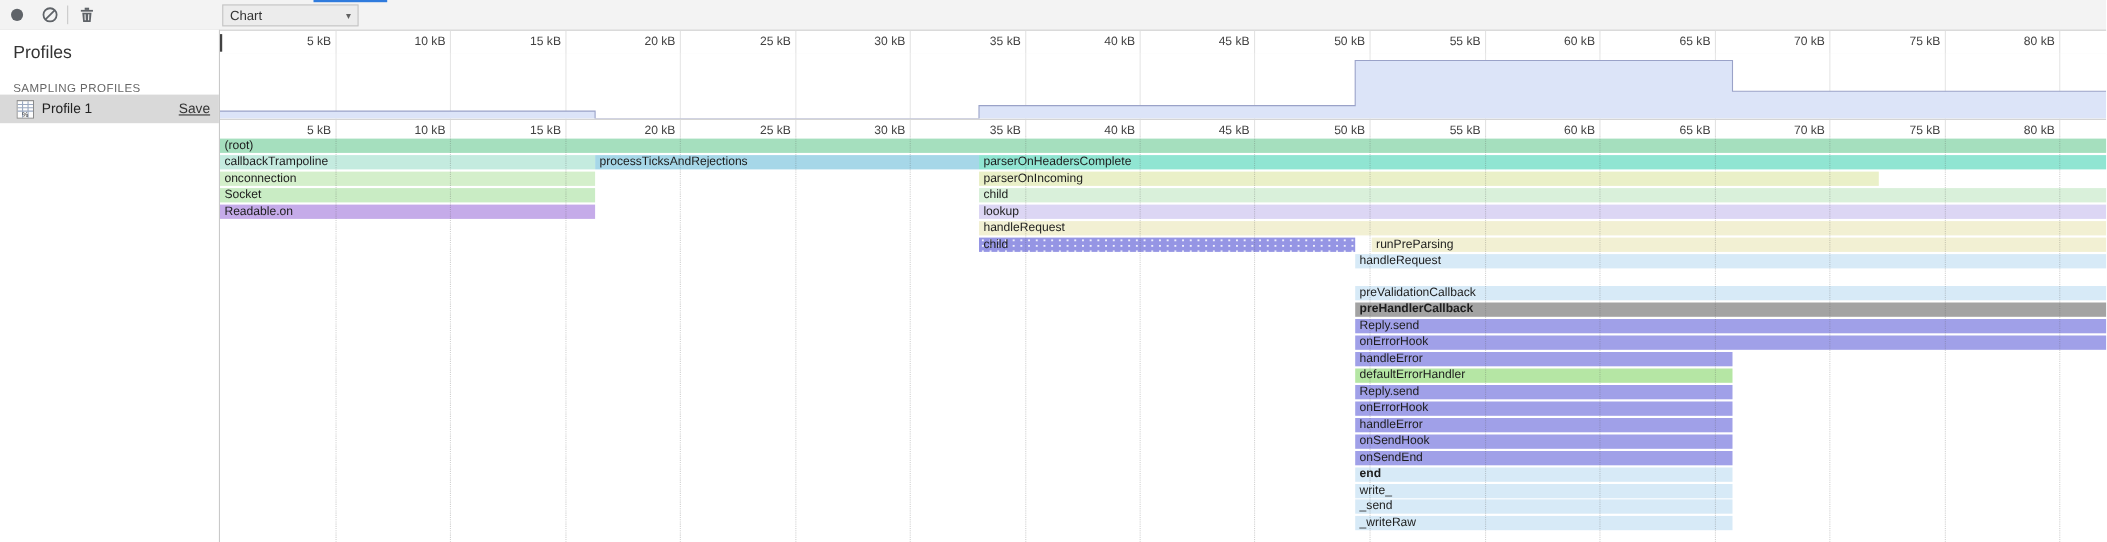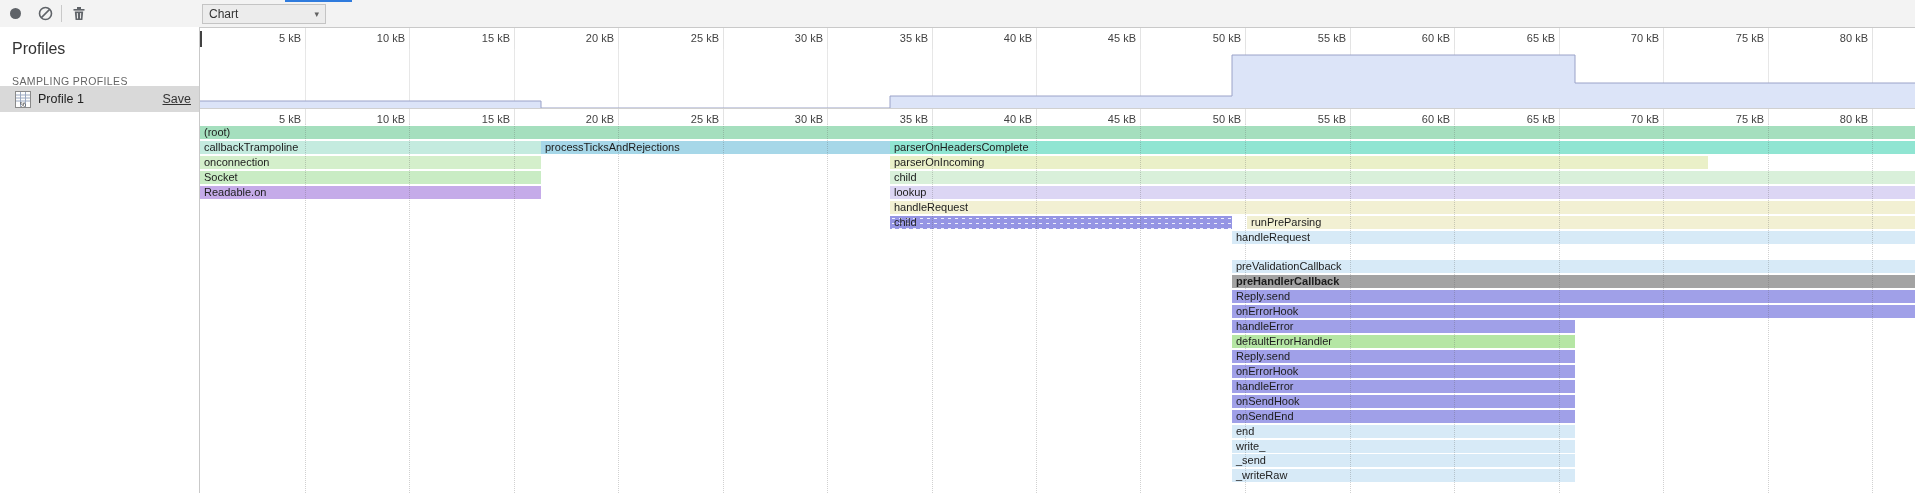--- a/index.html
+++ b/index.html
@@ -210,21 +210,21 @@
         <div class="bar" style="top: 151px; left: 1032px; width: 772px; height: 13px; background-color: #a3a3a3; font-weight: bold;">preHandlerCallback</div>
         <div class="bar" style="top: 166px; left: 1032px; width: 684px; height: 13px; background-color: rgb(160, 160, 232);">Reply.send</div>
         <div class="bar" style="top: 181px; left: 1032px; width: 684px; height: 13px; background-color: rgb(160, 160, 232);">onErrorHook</div>
         <div class="bar" style="top: 196px; left: 1032px; width: 343px; height: 13px; background-color: rgb(160, 160, 232);">handleError</div>
         <div class="bar" style="top: 211px; left: 1032px; width: 343px; height: 13px; background-color: rgb(181, 230, 164);">defaultErrorHandler</div>
         <div class="bar" style="top: 226px; left: 1032px; width: 343px; height: 13px; background-color: rgb(160, 160, 232);">Reply.send</div>
         <div class="bar" style="top: 241px; left: 1032px; width: 343px; height: 13px; background-color: rgb(160, 160, 232);">onErrorHook</div>
         <div class="bar" style="top: 256px; left: 1032px; width: 343px; height: 13px; background-color: rgb(160, 160, 232);">handleError</div>
         <div class="bar" style="top: 271px; left: 1032px; width: 343px; height: 13px; background-color: rgb(160, 160, 232);">onSendHook</div>
         <div class="bar" style="top: 286px; left: 1032px; width: 343px; height: 13px; background-color: rgb(160, 160, 232);">onSendEnd</div>
-        <div class="bar" style="top: 301px; left: 1032px; width: 343px; height: 13px; background-color: rgb(215, 234, 247);">end</div>
+        <div class="bar" style="top: 301px; left: 1032px; width: 343px; height: 13px; background-color: rgb(215, 234, 247); font-weight: bold;">end</div>
         <div class="bar" style="top: 316px; left: 1032px; width: 343px; height: 13px; background-color: rgb(215, 234, 247);">write_</div>
         <div class="bar" style="top: 330px; left: 1032px; width: 343px; height: 13px; background-color: rgb(215, 234, 247);">_send</div>
         <div class="bar" style="top: 345px; left: 1032px; width: 343px; height: 13px; background-color: rgb(215, 234, 247);">_writeRaw</div>
         <div class="fl-grid" style="left: 105px;"></div>
         <div class="fl-grid" style="left: 209px;"></div>
         <div class="fl-grid" style="left: 314px;"></div>
         <div class="fl-grid" style="left: 418px;"></div>
         <div class="fl-grid" style="left: 523px;"></div>
         <div class="fl-grid" style="left: 627px;"></div>
         <div class="fl-grid" style="left: 732px;"></div>

